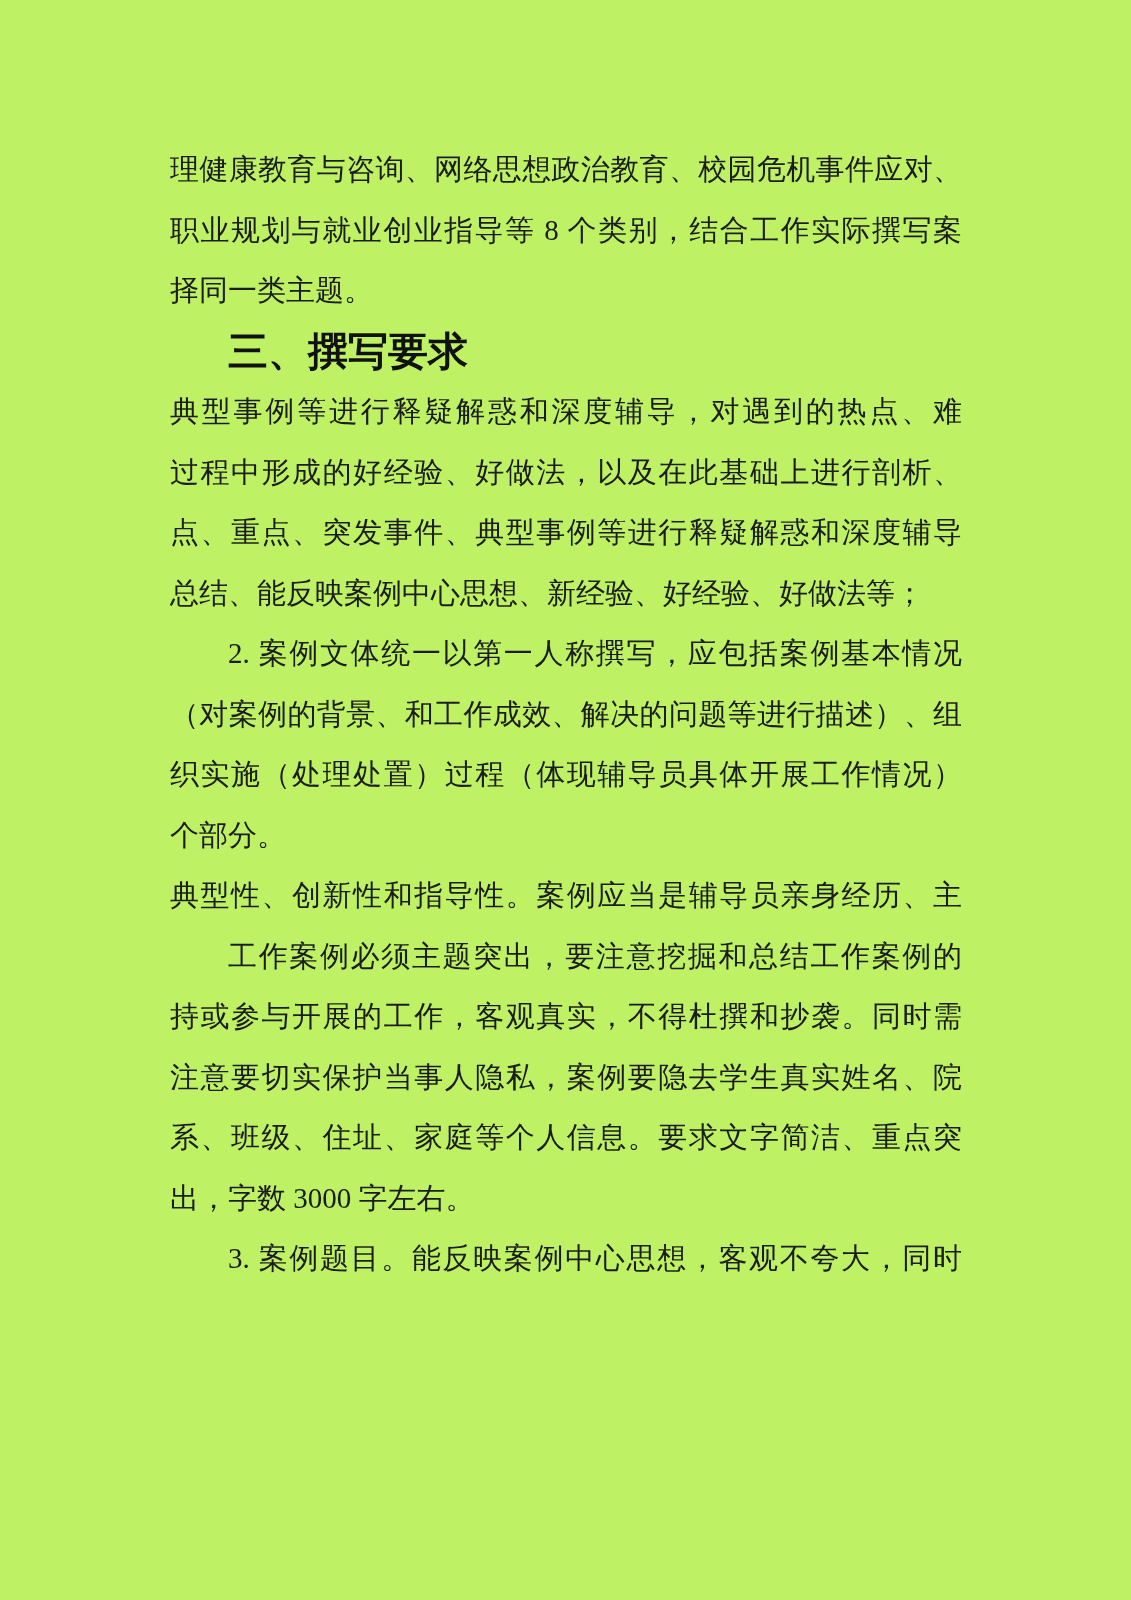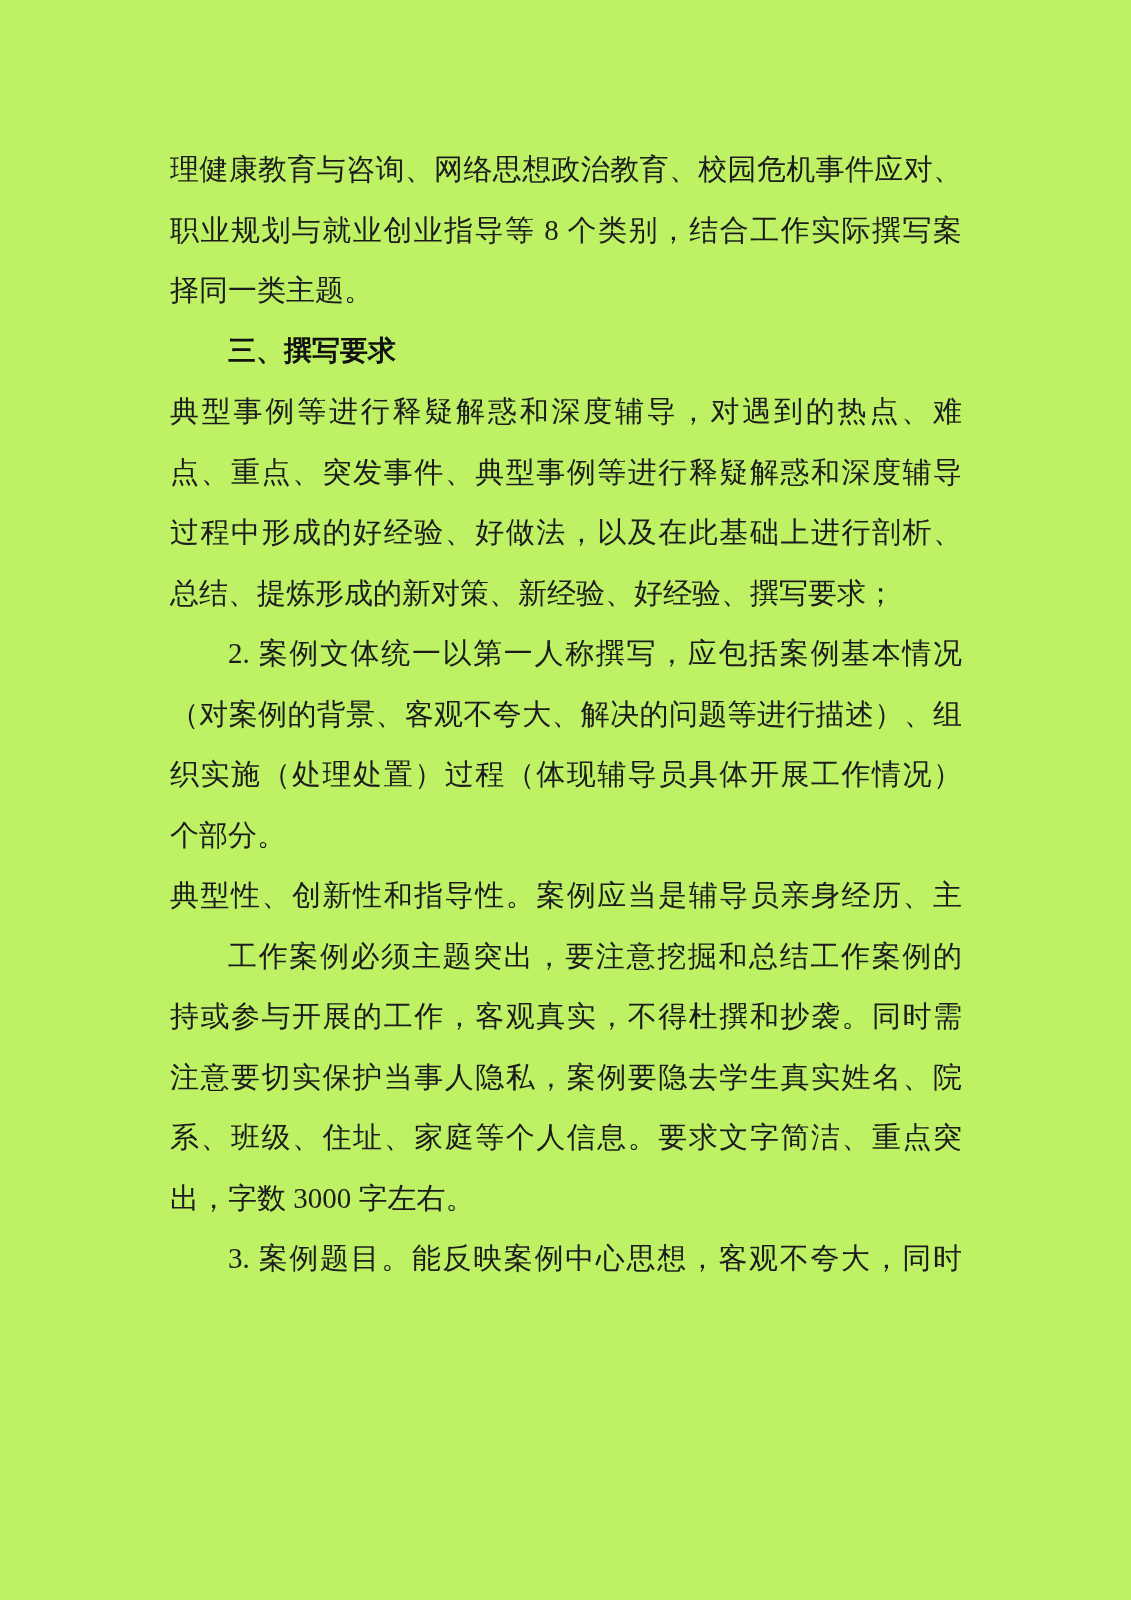--- a/index.html
+++ b/index.html
@@ -32,39 +32,39 @@
   .line.no-fill {
     text-align: center;
     text-align-last: left;
   }
   .line.indent {
     text-indent: 58px;
   }
   .line.heading {
     font-family: "Liberation Sans", "DejaVu Sans", sans-serif;
     font-weight: 700;
-    font-size: 28px;
+    font-size: 40px;
     color: #111111;
   }
 </style>
 </head>
 <body>
 
 <div class="page">
   <div class="content" id="doc-body">
       <div class="line fill">理健康教育与咨询、网络思想政治教育、校园危机事件应对、</div>
       <div class="line fill">职业规划与就业创业指导等 8 个类别，结合工作实际撰写案</div>
       <div class="line no-fill">择同一类主题。</div>
       <div class="line heading indent no-fill">三、撰写要求</div>
       <div class="line fill">典型事例等进行释疑解惑和深度辅导，对遇到的热点、难</div>
+      <div class="line fill">过程中形成的好经验、好做法，以及在此基础上进行剖析、</div>
       <div class="line fill">点、重点、突发事件、典型事例等进行释疑解惑和深度辅导</div>
-      <div class="line fill">过程中形成的好经验、好做法，以及在此基础上进行剖析、</div>
-      <div class="line no-fill">总结、提炼形成的新对策、新经验、好经验、撰写要求；</div>
+      <div class="line no-fill">总结、能反映案例中心思想、新经验、好经验、好做法等；</div>
       <div class="line indent fill">2. 案例文体统一以第一人称撰写，应包括案例基本情况</div>
-      <div class="line fill">（对案例的背景、客观不夸大、解决的问题等进行描述）、组</div>
+      <div class="line fill">（对案例的背景、和工作成效、解决的问题等进行描述）、组</div>
       <div class="line fill">织实施（处理处置）过程（体现辅导员具体开展工作情况）</div>
       <div class="line no-fill">个部分。</div>
       <div class="line fill">典型性、创新性和指导性。案例应当是辅导员亲身经历、主</div>
       <div class="line indent fill">工作案例必须主题突出，要注意挖掘和总结工作案例的</div>
       <div class="line fill">持或参与开展的工作，客观真实，不得杜撰和抄袭。同时需</div>
       <div class="line fill">注意要切实保护当事人隐私，案例要隐去学生真实姓名、院</div>
       <div class="line fill">系、班级、住址、家庭等个人信息。要求文字简洁、重点突</div>
       <div class="line no-fill">出，字数 3000 字左右。</div>
       <div class="line indent fill">3. 案例题目。能反映案例中心思想，客观不夸大，同时</div>
     </div>

